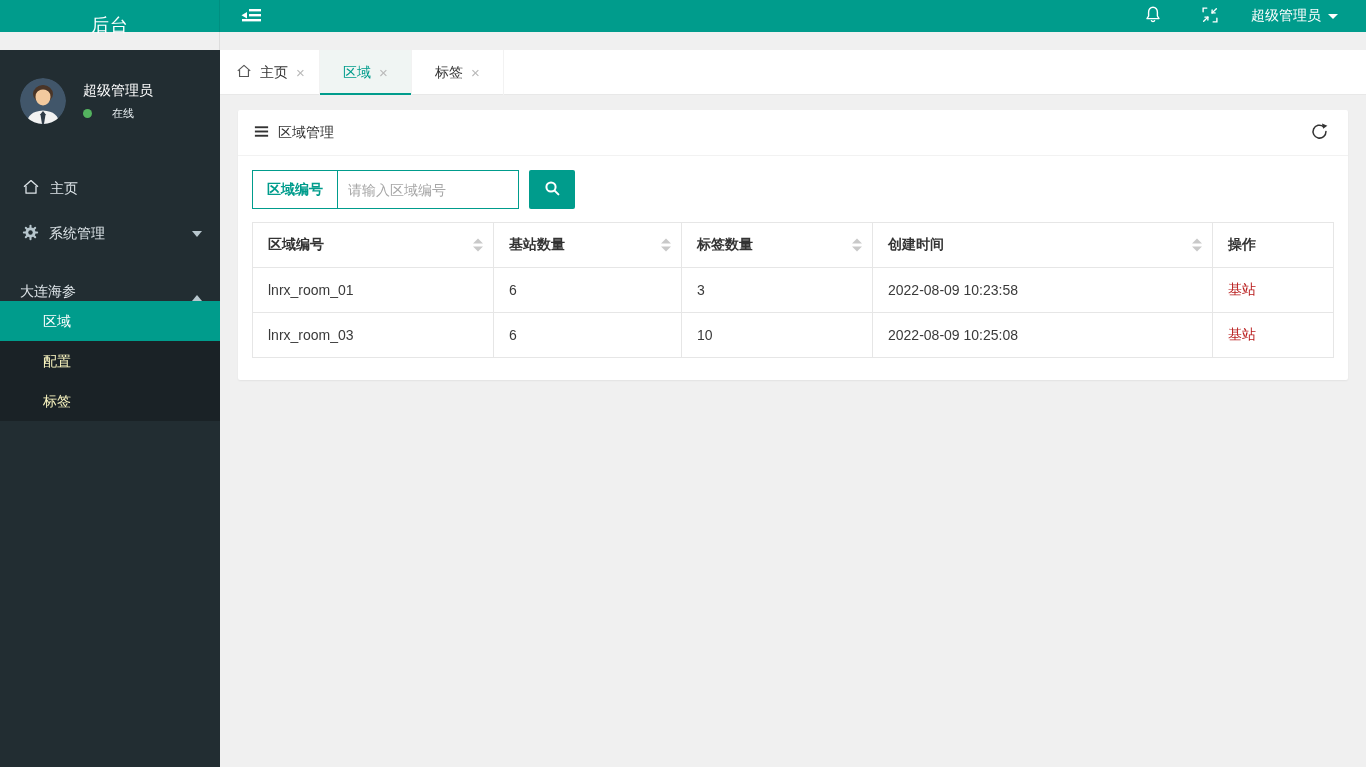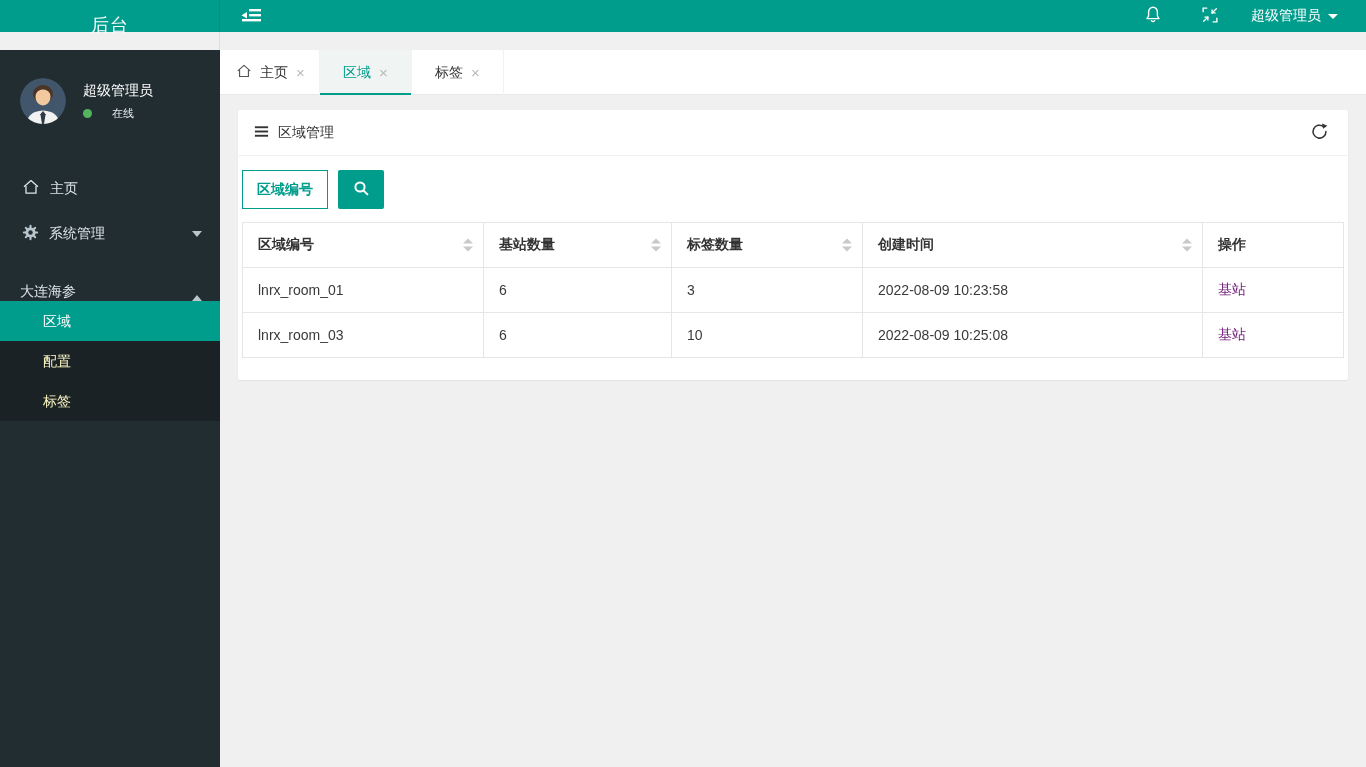--- a/index.html
+++ b/index.html
@@ -44,42 +44,42 @@
     padding:0 14px; min-width:92px; cursor:pointer; position:relative; color:#333; border-right:1px solid #f2f2f2; }
   .tab.active { background:#f0f5f3; color:#009c8c; }
   .tab.active::after { content:""; position:absolute; left:0; right:0; bottom:0; height:2px; background:#009c8c; }
   .tab-close { color:#b9b9b9; font-size:15px; line-height:1; cursor:pointer; }
   .content { padding:15px 18px; }
   .panel { background:#fff; border-radius:2px; box-shadow:0 1px 2px rgba(0,0,0,.06); }
   .panel-header { height:46px; display:flex; align-items:center; padding:0 15px; border-bottom:1px solid #f2f2f2; }
   .panel-title { margin-left:8px; font-size:14px; color:#333; }
   .panel-header .spacer { flex:1; }
   .refresh-btn { background:none; border:none; cursor:pointer; padding:4px; display:flex; }
-  .panel-body { padding:14px 4px 22px; }
+  .panel-body { padding:14px 14px 22px; }
   
   .search-row { display:flex; align-items:stretch; margin-bottom:13px; }
   .field-label { border:1px solid #009c8c; color:#009c8c; font-weight:700; height:39px;
     display:flex; align-items:center; padding:0 14px; background:#fff; }
   .search-input { border:1px solid #009c8c; margin-left:-1px; height:39px; width:182px;
     padding:0 10px; font-size:14px; color:#333; outline:none; font-family:inherit; }
   .search-input::placeholder { color:#a6a6a6; }
   .search-btn { margin-left:10px; width:46px; height:39px; background:#009c8c; border:none;
     border-radius:2px; cursor:pointer; display:flex; align-items:center; justify-content:center; }
   
   table { width:100%; border-collapse:collapse; table-layout:fixed; }
   th, td { border:1px solid #e6e6e6; text-align:left; padding:0 15px; height:45px; font-size:14px; }
   th { font-weight:700; color:#333; position:relative; cursor:pointer; }
   td { color:#3a3a3a; }
   th:nth-child(1){ width:241px; } th:nth-child(2){ width:188px; }
   th:nth-child(3){ width:191px; } th:nth-child(4){ width:340px;margin-top:26px; }
   .sort-carets { position:absolute; right:10px; top:50%; transform:translateY(-50%);
     display:flex; flex-direction:column; gap:3px; }
   .sort-carets .up { width:0; height:0; border-left:5px solid transparent; border-right:5px solid transparent; border-bottom:5px solid #c9c9c9; }
   .sort-carets .down { width:0; height:0; border-left:5px solid transparent; border-right:5px solid transparent; border-top:5px solid #c9c9c9; }
-  .action-link { color:#701a75; text-decoration:none; cursor:pointer; }
+  .action-link { color:#b91c1c; text-decoration:none; cursor:pointer; }
 </style>
 </head>
 <body>
 
 <div class="header">
   <div class="brand">后台</div>
   <div class="header-main">
     <button class="icon-btn sidebar-toggle">
       <span>
         <svg width="22" height="22" viewBox="0 0 22 22">
@@ -218,20 +218,21 @@
             <svg width="19" height="19" viewBox="0 0 20 20">
               <path d="M14.2 4.8 A6.8 6.8 0 1 0 16.8 10" fill="none" stroke="#333" stroke-width="1.6" stroke-linecap="round"></path>
               <polygon points="12.6,1.6 13.8,7.2 18.3,3.9" fill="#333"></polygon>
             </svg>
           </span>
         </button>
       </div>
       <div class="panel-body">
         <div class="search-row">
           <div class="field-label">区域编号</div>
+          <input class="search-input" type="text" placeholder="请输入区域编号" style="">
           <button class="search-btn">
             <span>
               <svg width="18" height="18" viewBox="0 0 18 18" fill="none" stroke="#fff" stroke-width="2" stroke-linecap="round">
                 <circle cx="8" cy="8" r="4.6"></circle>
                 <line x1="11.6" y1="11.6" x2="15.4" y2="15.4"></line>
               </svg>
             </span>
           </button>
         </div>
 

